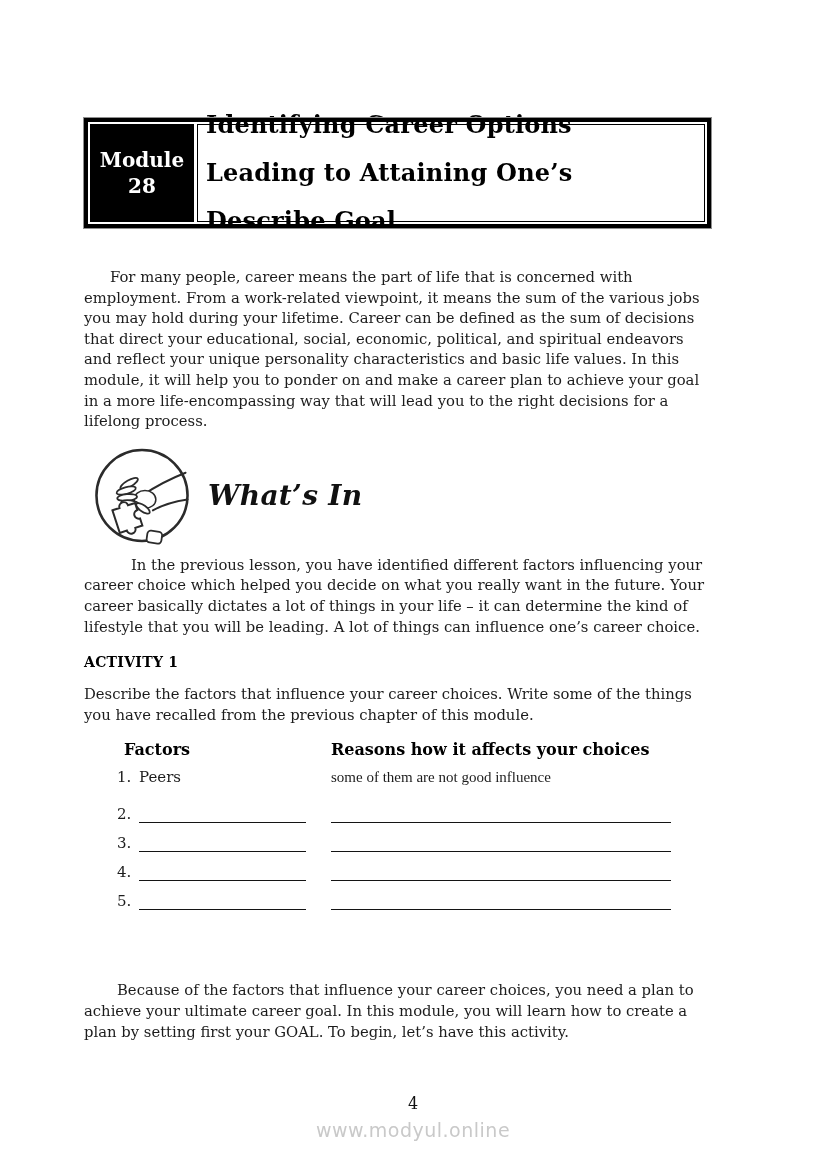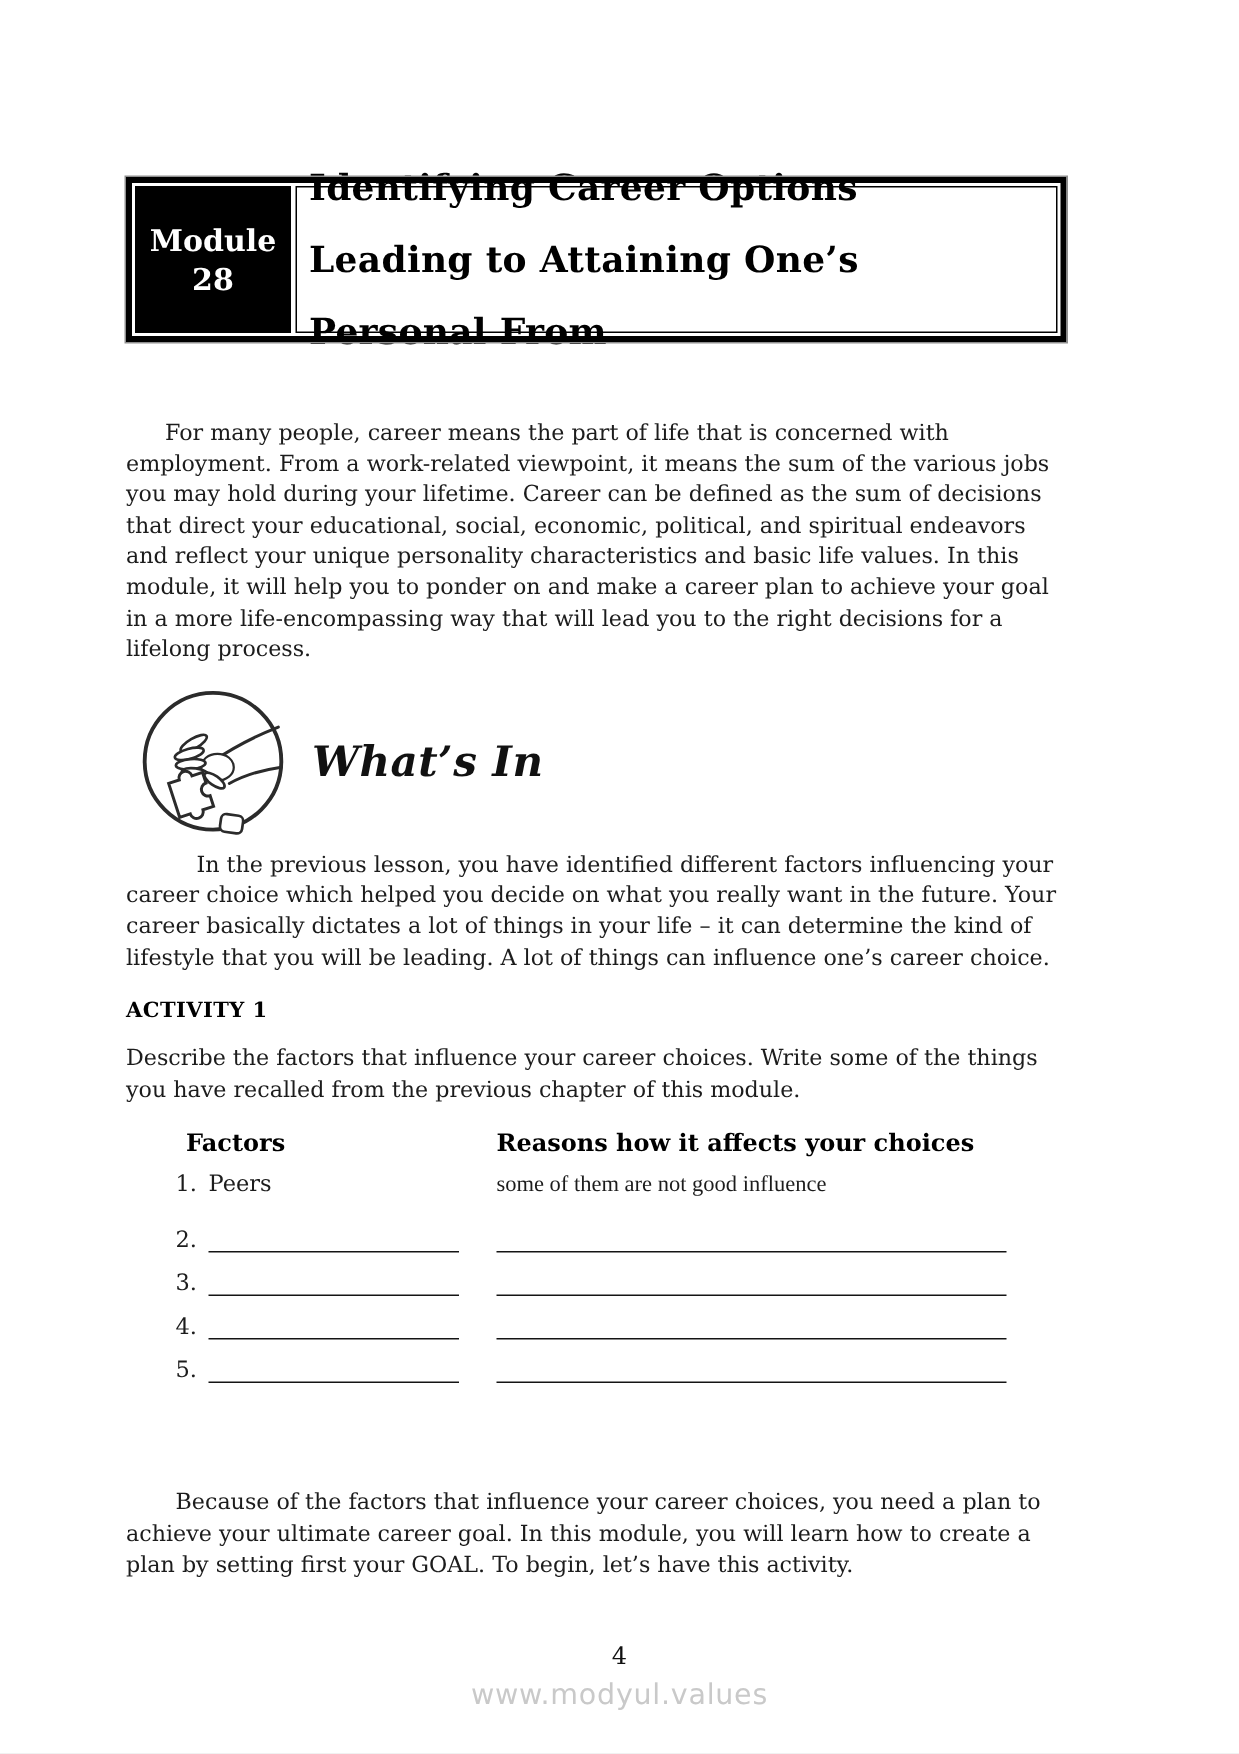--- a/index.html
+++ b/index.html
@@ -25,21 +25,21 @@
     flex:1; border:1px solid #000; background:#fff;
     display:flex; flex-direction:column; justify-content:center;
     padding:1px 4px 1px 8px;
     font-weight:bold; font-size:24px; line-height:32px; color:#000;
     letter-spacing:0.2px;
     gap:16px;
   }
 
   
   .para { font-size:14.8px; line-height:20.6px; text-align:left; }
-  .para-intro   { margin-top:51px; text-indent:26px; }
+  .para-intro   { margin-top:39px; text-indent:26px; }
   .para-whatsin { margin-top:10px; text-indent:47px; }
   .para-closing { margin-top:70px; text-indent:33px; }
 
   
   .whatsin-row { margin-top:14px; display:flex; align-items:center; }
   .wi-icon { margin-left:8px; width:100px; height:99px; flex:0 0 100px; }
   .wi-title {
     margin-left:16px; font-weight:bold; font-style:italic;
     font-size:28px; color:#111; letter-spacing:0.3px;
   }
@@ -81,21 +81,21 @@
   <div class="content">
 
     <div class="module-box">
       <div class="module-cell">
         <span>Module</span>
         <span>28</span>
       </div>
       <div class="title-cell">
         <span>Identifying Career Options</span>
         <span>Leading to Attaining One’s</span>
-        <span>Personal From</span>
+        <span>Describe Goal</span>
       </div>
     </div>
 
     <p class="para para-intro">For many people, career means the part of life that is concerned with employment.  From a work-related viewpoint, it means the sum of the various jobs you may hold during your lifetime. Career can be defined as the sum of decisions that direct your educational, social, economic, political, and spiritual endeavors and reflect your unique personality characteristics and basic life values. In this module, it will help you to ponder on and make a career plan to achieve your goal in a more life-encompassing way that will lead you to the right decisions for a lifelong process.</p>
 
     <div class="whatsin-row">
       <svg class="wi-icon" viewBox="0 0 100 100" aria-hidden="true">
         <circle cx="50" cy="50" r="46" fill="#ffffff" stroke="#2b2b2b" stroke-width="2.6"></circle>
         <path class="ln" d="M94,27 C76,34 62,42 50,50"></path>
         <path class="ln" d="M96,54 C82,56 70,60 61,65"></path>
@@ -166,14 +166,14 @@
         </span>
       <span class="t-reason">
           <span class="blank-line"></span>
         </span>
     </div>
 
     <p class="para para-closing">Because of the factors that influence your career choices, you need a plan to achieve your ultimate career goal. In this module, you will learn how to create a plan by setting first your GOAL. To begin, let’s have this activity.</p>
   </div>
 
   <div class="page-number">4</div>
-  <div class="watermark">www.modyul.values</div>
+  <div class="watermark">www.modyul.online</div>
 </div>
 
 </body></html>

